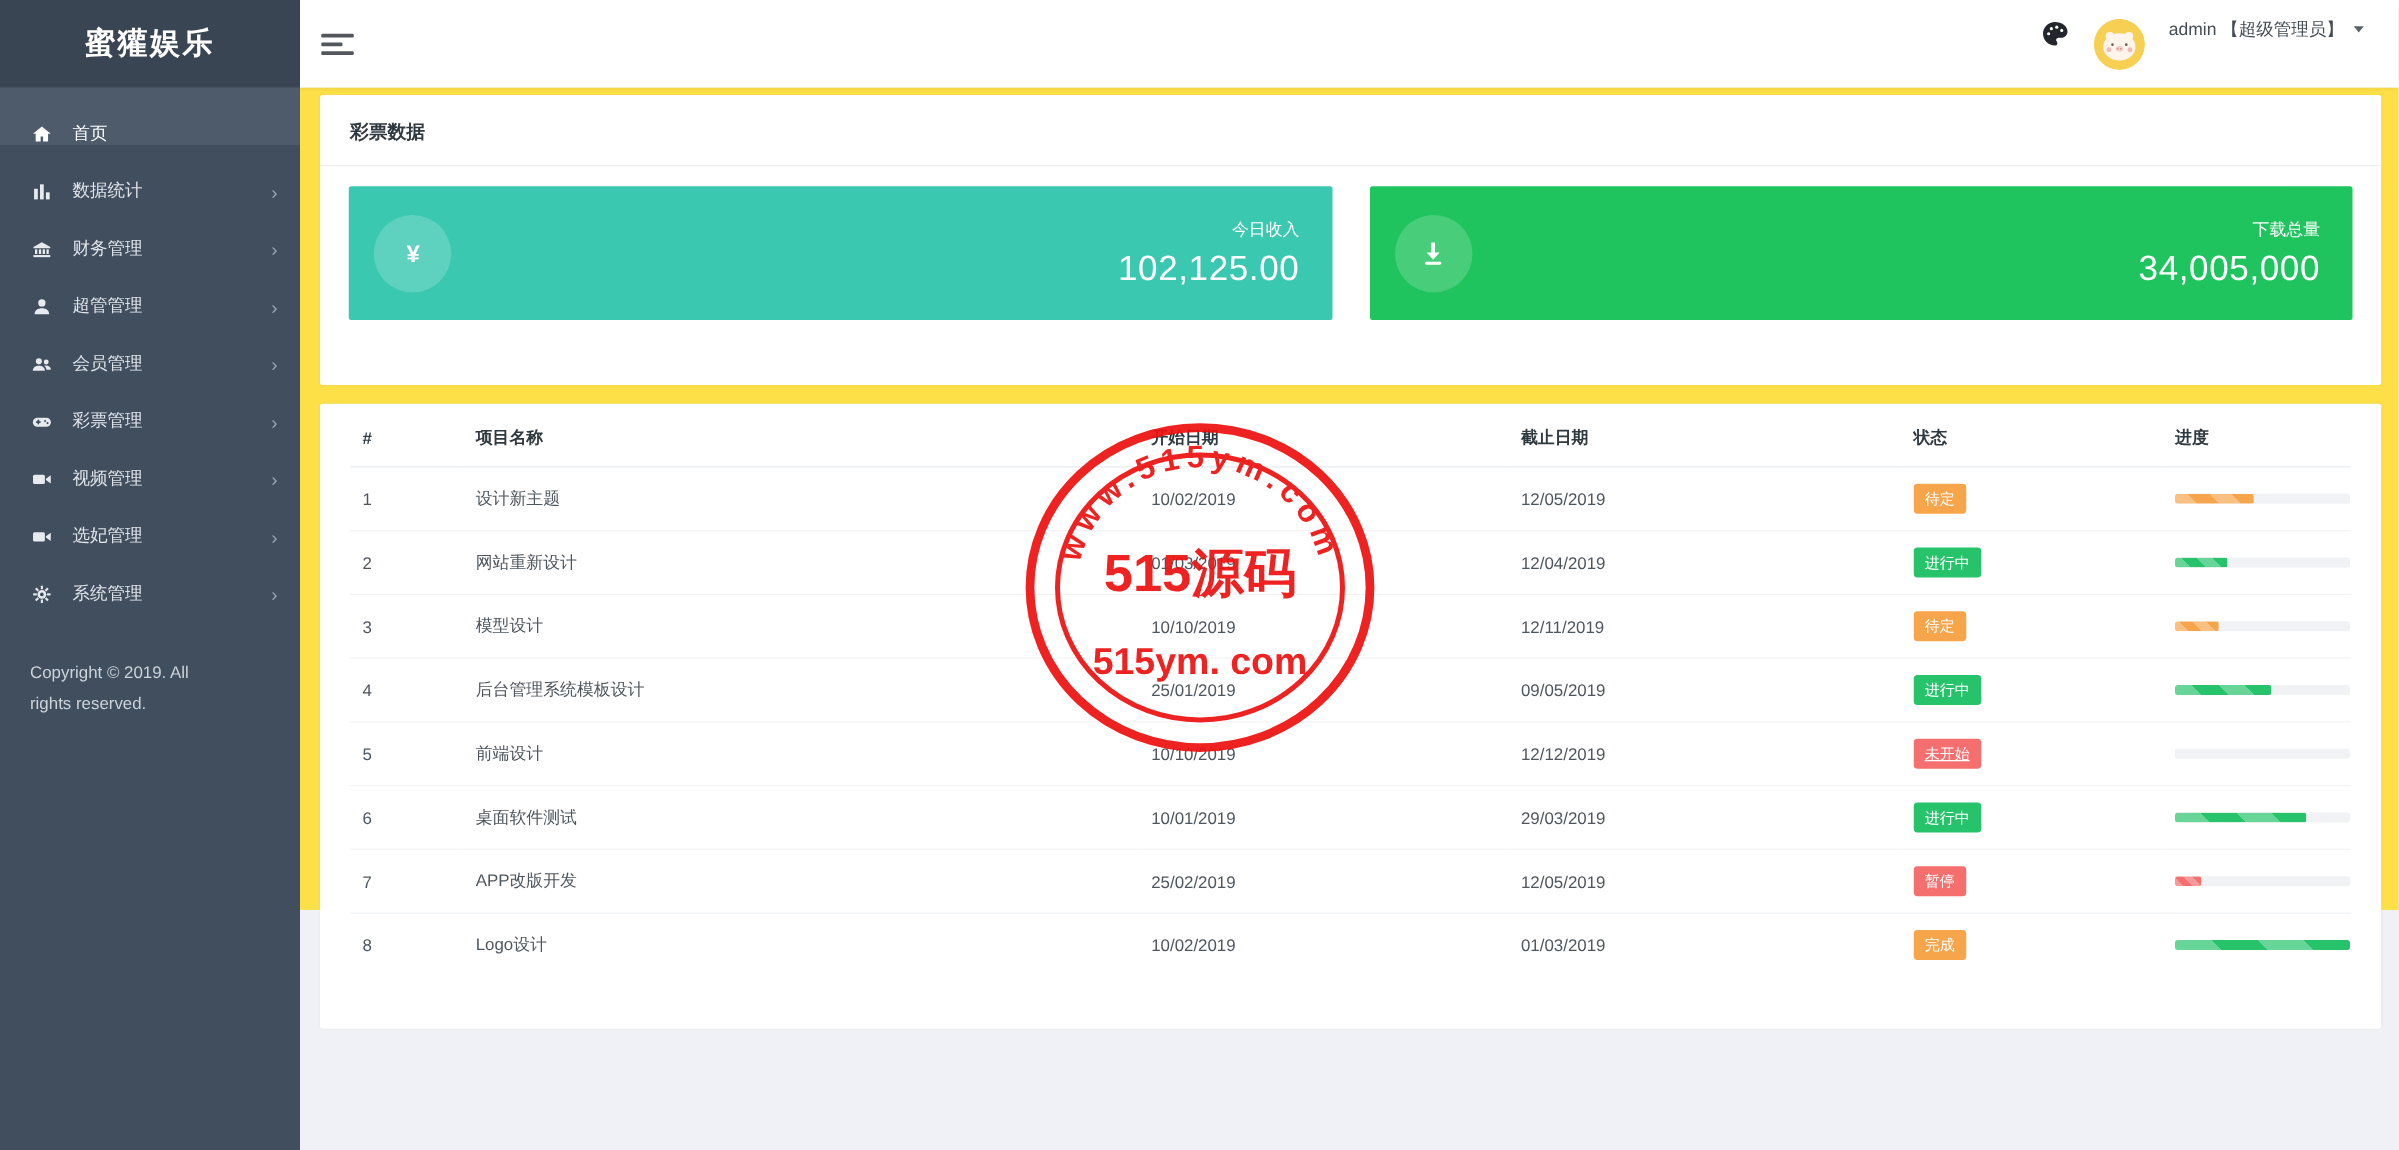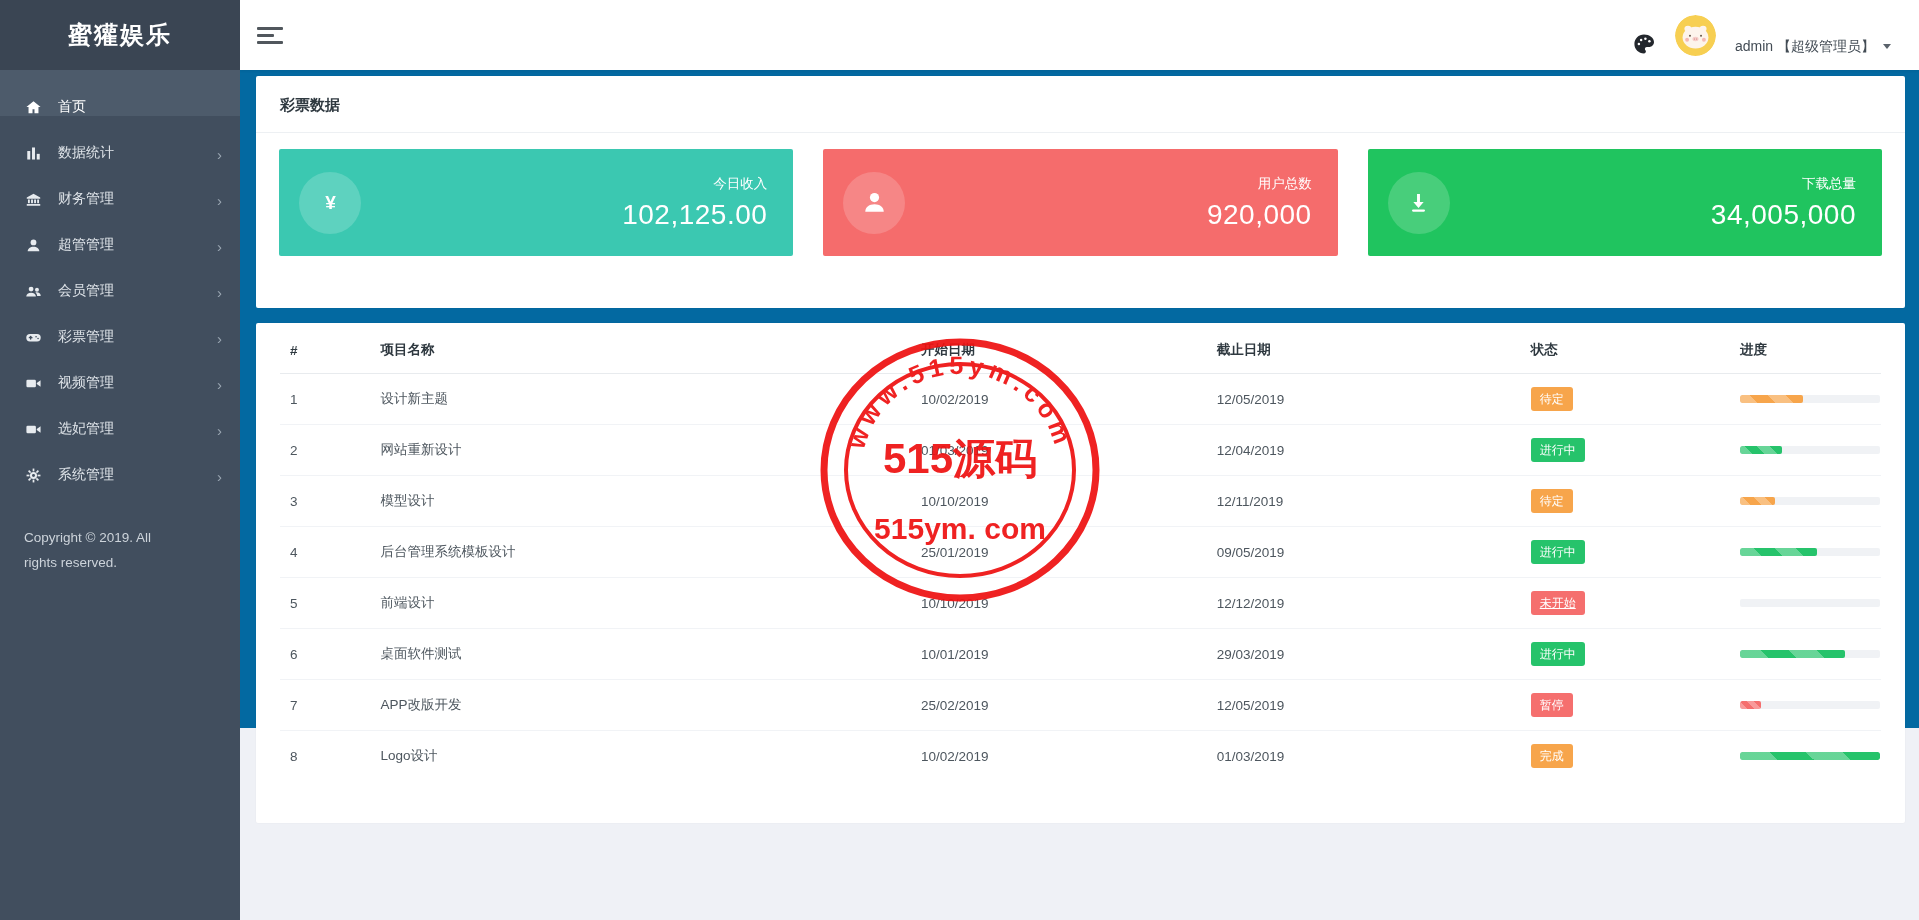--- a/index.html
+++ b/index.html
@@ -23,33 +23,33 @@
     color:#ccd3da; line-height:1.85; }
 
   
   .header { position:absolute; left:240px; top:0; width:1679px; height:70px;
     background:#fff; box-shadow:0 1px 3px rgba(0,0,0,.07); z-index:4;
     display:flex; align-items:center; padding:0 28px 0 17px; }
   .hamburger { width:26px; cursor:pointer; }
   .hamburger i { display:block; height:3px; background:#51575d; margin:4px 0;
     border-radius:1px; }
   .hamburger i:nth-child(2) { width:17px; }
-  .header-right { margin-left:auto; display:flex; align-items:flex-end; gap:19px; }
+  .header-right { margin-left:auto; display:flex; align-items:flex-start; gap:19px; }
   .palette-btn { width:24px; height:24px; cursor:pointer; }
   .palette-btn svg { width:24px; height:24px; }
   .avatar { width:41px; height:41px; border-radius:50%; overflow:hidden; cursor:pointer; }
   .avatar svg { width:41px; height:41px; display:block; }
   .user-name { font-size:14px; color:#434c55; cursor:pointer; display:flex;
     align-items:center; gap:8px; }
   .caret { width:0; height:0; border-left:4.5px solid transparent;
     border-right:4.5px solid transparent; border-top:5.5px solid #5a626b; }
 
   
   .main { position:absolute; left:240px; top:70px; width:1679px; height:658px;
-    background:#0369a1; padding:6px 14px 0 16px; }
+    background:#fde047; padding:6px 14px 0 16px; }
   .panel { background:#fff; border-radius:2px; box-shadow:0 0 2px rgba(0,0,0,.05); }
   .panel-title { padding:20px 24px 17px; font-size:15px; font-weight:bold;
     color:#2f3940; border-bottom:1px solid #edf0f3; }
   .panel-stats { height:232px; }
   .panel-projects { margin-top:15px; height:500px; }
 
   
   .cards { display:flex; gap:30px; padding:16px 23px 0; }
   .card { flex:1; height:107px; display:flex; align-items:center; color:#fff;
     border-radius:2px; }
@@ -253,32 +253,20 @@
     <div class="card-icon">
             <svg viewBox="0 0 24 24">
               <text x="12" y="18" text-anchor="middle" font-size="17" font-weight="bold" fill="#ffffff">¥</text>
             </svg>
           </div>
     <div class="card-text">
       <div class="card-label">今日收入</div>
       <div class="card-value">102,125.00</div>
     </div>
   </div>
-        <div class="card" style="background: rgb(245, 108, 108);">
-    <div class="card-icon">
-            <svg viewBox="0 0 24 24" fill="#ffffff">
-              <circle cx="12" cy="7.6" r="4.1"></circle>
-              <path d="M3.8 20.2c0-4.2 3.7-6.6 8.2-6.6s8.2 2.4 8.2 6.6z"></path>
-            </svg>
-          </div>
-    <div class="card-text">
-      <div class="card-label">用户总数</div>
-      <div class="card-value">920,000</div>
-    </div>
-  </div>
         <div class="card" style="background: rgb(32, 196, 95);">
     <div class="card-icon">
             <svg viewBox="0 0 24 24" fill="#ffffff">
               <path d="M10.7 4.5h2.6v7h3.3L12 16.8 7.4 11.5h3.3z"></path>
               <rect x="6.2" y="18.2" width="11.6" height="2" rx="1"></rect>
             </svg>
           </div>
     <div class="card-text">
       <div class="card-label">下载总量</div>
       <div class="card-value">34,005,000</div>

